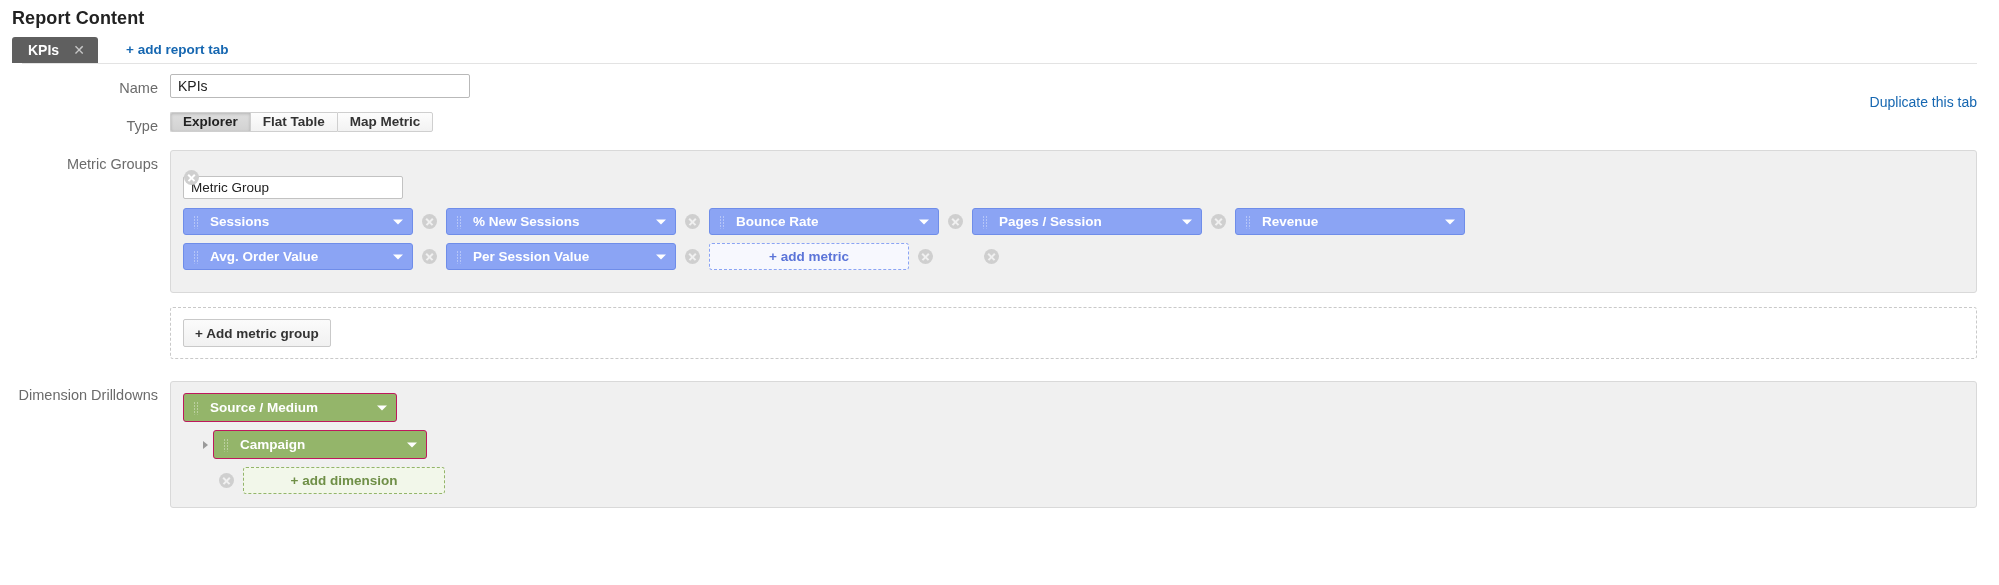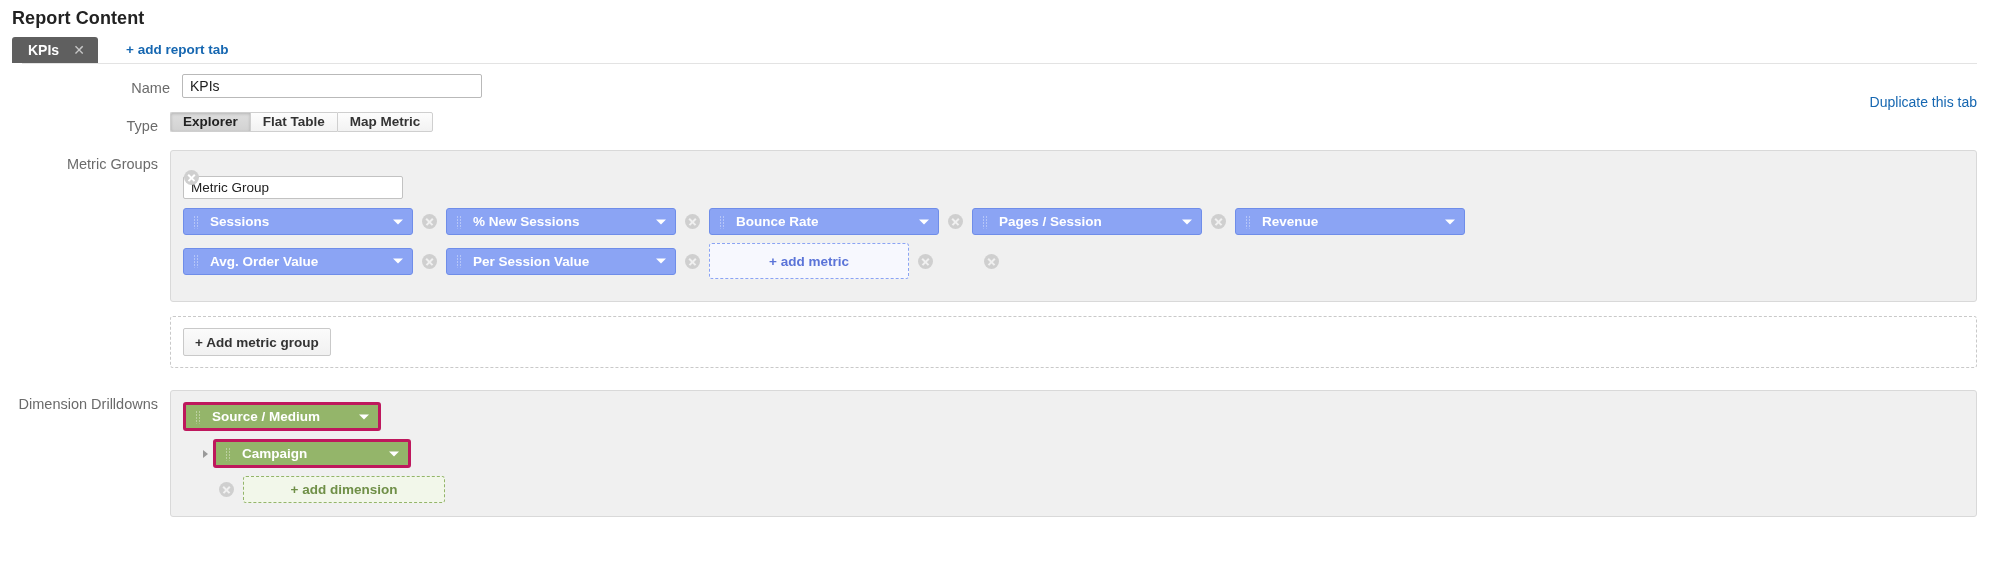--- a/index.html
+++ b/index.html
@@ -46,21 +46,21 @@
   }
 
   
   .row { display: flex; align-items: flex-start; position: relative; }
   .row-label {
     width: 158px; text-align: right; color: #6b6b6b;
     font-size: 14.5px; padding-top: 6px; flex: 0 0 158px;
   }
   .row-body { flex: 1; padding-left: 12px; }
 
-  .row-name { margin-top: 10px; padding-left: 12px; }
+  .row-name { margin-top: 10px; }
   .row-type { margin-top: 14px; }
   .row-metric { margin-top: 16px; }
   .row-addgroup { margin-top: 14px; }
   .row-dims { margin-top: 22px; }
 
   
   .name-input {
     width: 300px; height: 24px;
     border: 1px solid #b9b9b9; border-radius: 2px;
     padding: 2px 7px; font-size: 14px; color: #222;
@@ -121,22 +121,22 @@
     color: #fff; font-size: 13.5px; font-weight: bold;
     padding-left: 26px; padding-right: 24px;
     overflow: hidden; white-space: nowrap;
   }
   .pill.metric {
     background: #8ba4f4;
     border: 1px solid #6f8de9;
   }
   .pill.dimension {
     background: #94b56a;
-    border: 3px solid #be185d;
-    width: 198px; height: 29px; font-size: 13.5px;
+    border: 1px solid #be185d;
+    width: 214px; height: 29px; font-size: 13.5px;
   }
   .grip {
     position: absolute; left: 9px; top: 50%;
     transform: translateY(-50%);
     width: 5px; height: 13px;
     background-image:
       radial-gradient(circle, rgba(255,255,255,.85) 42%, transparent 45%);
     background-size: 3px 3px;
     background-repeat: repeat;
     opacity: .85;
@@ -157,21 +157,21 @@
   }
   .del::before, .del::after {
     content: ""; position: absolute; left: 3px; top: 7px;
     width: 9px; height: 1.6px; background: #f0f0f0;
   }
   .del::before { transform: rotate(45deg); }
   .del::after { transform: rotate(-45deg); }
   .del.on-white::before, .del.on-white::after { background: #fff; }
 
   .add-metric {
-    width: 200px; height: 36px;
+    width: 200px; height: 27px;
     border: 1px dashed #8ba4f4;
     background: #f7f8fe;
     border-radius: 3px;
     display: flex; align-items: center; justify-content: center;
     color: #5b74d8; font-size: 13.5px; font-weight: bold;
   }
 
   .spacer-del { width: 33px; flex: 0 0 33px; }
 
   

